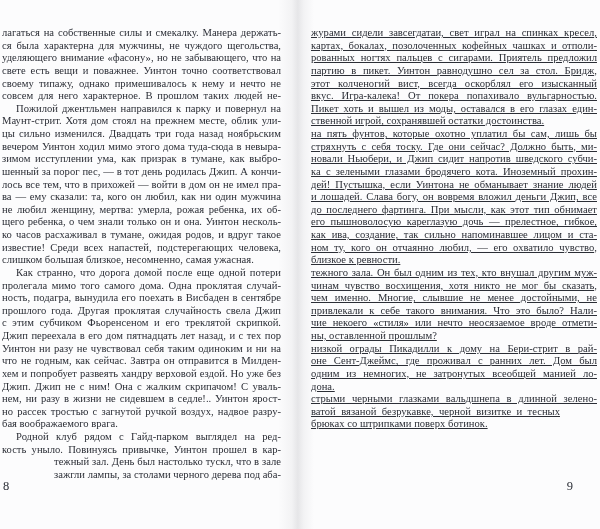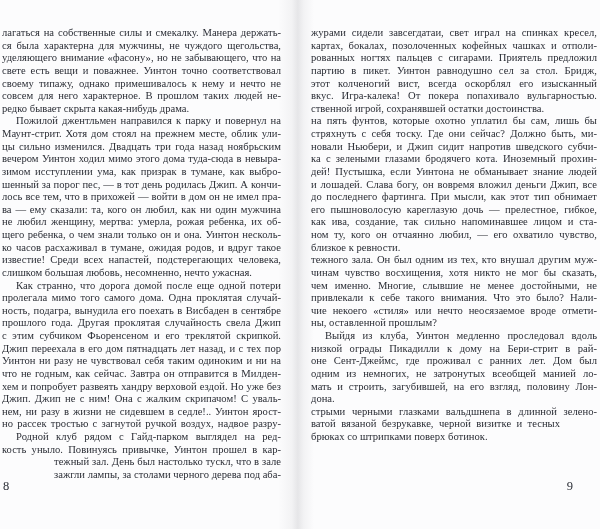--- a/index.html
+++ b/index.html
@@ -10,21 +10,21 @@
     overflow:hidden;
   }
   .spread { position:relative; width:600px; height:529px; background:#fcfcfd; }
   .page {
     position:absolute; top:27px;
     color:var(--text-color,#2b2e36);
     font-size:10.6px; line-height:12.62px;
     overflow:hidden;
   }
   .page-left  { left:2px;   width:279px; }
-  .page-right { left:311px; width:286px; }
+  .page-right { left:311px; width:286px;text-decoration:underline; }
   .line { text-align:justify; text-align-last:left; }
   .line.j { text-align-last:justify; }
   .line.i { text-indent:14px; }
   .page-left  .line.r { padding-left:52px; }
   .page-right .line.r { padding-right:37px; }
   .gutter {
     position:absolute; top:0; left:278px; width:36px; height:529px;
     background:linear-gradient(90deg,
       rgba(70,70,80,0) 0%,
       rgba(70,70,80,0.05) 38%,
@@ -45,81 +45,80 @@
 <body style="background: rgb(252, 252, 253);">
 
 <div class="spread">
   <div class="page page-left" id="page-left-lines">
       <div class="line j">лагаться на собственные силы и смекалку. Манера держать-</div>
       <div class="line j">ся была характерна для мужчины, не чуждого щегольства,</div>
       <div class="line j">уделяющего внимание «фасону», но не забывающего, что на</div>
       <div class="line j">свете есть вещи и поважнее. Уинтон точно соответствовал</div>
       <div class="line j">своему типажу, однако примешивалось к нему и нечто не</div>
       <div class="line j">совсем для него характерное. В прошлом таких людей не-</div>
-      <div class="line">редко бывает скрыта какая-нибудь драма.</div>
       <div class="line j i">Пожилой джентльмен направился к парку и повернул на</div>
       <div class="line j">Маунт-стрит. Хотя дом стоял на прежнем месте, облик ули-</div>
       <div class="line j">цы сильно изменился. Двадцать три года назад ноябрьским</div>
       <div class="line j">вечером Уинтон ходил мимо этого дома туда-сюда в невыра-</div>
       <div class="line j">зимом исступлении ума, как призрак в тумане, как выбро-</div>
       <div class="line j">шенный за порог пес, — в тот день родилась Джип. А кончи-</div>
       <div class="line j">лось все тем, что в прихожей — войти в дом он не имел пра-</div>
       <div class="line j">ва — ему сказали: та, кого он любил, как ни один мужчина</div>
       <div class="line j">не любил женщину, мертва: умерла, рожая ребенка, их об-</div>
       <div class="line j">щего ребенка, о чем знали только он и она. Уинтон несколь-</div>
       <div class="line j">ко часов расхаживал в тумане, ожидая родов, и вдруг такое</div>
       <div class="line j">известие! Среди всех напастей, подстерегающих человека,</div>
-      <div class="line">слишком большая любовь, несомненно, нечто ужасная.</div>
+      <div class="line">слишком большая близкое, несомненно, самая ужасная.</div>
       <div class="line j i">Как странно, что дорога домой после еще одной потери</div>
       <div class="line j">пролегала мимо того самого дома. Одна проклятая случай-</div>
       <div class="line j">ность, подагра, вынудила его поехать в Висбаден в сентябре</div>
       <div class="line j">прошлого года. Другая проклятая случайность свела Джип</div>
       <div class="line j">с этим субчиком Фьоренсеном и его треклятой скрипкой.</div>
       <div class="line j">Джип переехала в его дом пятнадцать лет назад, и с тех пор</div>
       <div class="line j">Уинтон ни разу не чувствовал себя таким одиноким и ни на</div>
       <div class="line j">что не годным, как сейчас. Завтра он отправится в Милден-</div>
       <div class="line j">хем и попробует развеять хандру верховой ездой. Но уже без</div>
       <div class="line j">Джип. Джип не с ним! Она с жалким скрипачом! С уваль-</div>
       <div class="line j">нем, ни разу в жизни не сидевшем в седле!.. Уинтон ярост-</div>
       <div class="line j">но рассек тростью с загнутой ручкой воздух, надвое разру-</div>
+      <div class="line">бая воображаемого врага.</div>
       <div class="line j i">Родной клуб рядом с Гайд-парком выглядел на ред-</div>
       <div class="line j">кость уныло. Повинуясь привычке, Уинтон прошел в кар-</div>
       <div class="line j r">тежный зал. День был настолько тускл, что в зале</div>
       <div class="line j r">зажгли лампы, за столами черного дерева под аба-</div>
     </div>
   <div class="page page-right" id="page-right-lines">
       <div class="line j">журами сидели завсегдатаи, свет играл на спинках кресел,</div>
       <div class="line j">картах, бокалах, позолоченных кофейных чашках и отполи-</div>
       <div class="line j">рованных ногтях пальцев с сигарами. Приятель предложил</div>
       <div class="line j">партию в пикет. Уинтон равнодушно сел за стол. Бридж,</div>
       <div class="line j">этот колченогий вист, всегда оскорблял его изысканный</div>
       <div class="line j">вкус. Игра-калека! От покера попахивало вульгарностью.</div>
+      <div class="line j">Пикет хоть и вышел из моды, оставался в его глазах един-</div>
       <div class="line">ственной игрой, сохранявшей остатки достоинства.</div>
       <div class="line j">на пять фунтов, которые охотно уплатил бы сам, лишь бы</div>
       <div class="line j">стряхнуть с себя тоску. Где они сейчас? Должно быть, ми-</div>
       <div class="line j">новали Ньюбери, и Джип сидит напротив шведского субчи-</div>
       <div class="line j">ка с зелеными глазами бродячего кота. Иноземный прохин-</div>
       <div class="line j">дей! Пустышка, если Уинтона не обманывает знание людей</div>
       <div class="line j">и лошадей. Слава богу, он вовремя вложил деньги Джип, все</div>
       <div class="line j">до последнего фартинга. При мысли, как этот тип обнимает</div>
       <div class="line j">его пышноволосую кареглазую дочь — прелестное, гибкое,</div>
       <div class="line j">как ива, создание, так сильно напоминавшее лицом и ста-</div>
       <div class="line j">ном ту, кого он отчаянно любил, — его охватило чувство,</div>
       <div class="line">близкое к ревности.</div>
       <div class="line j">тежного зала. Он был одним из тех, кто внушал другим муж-</div>
       <div class="line j">чинам чувство восхищения, хотя никто не мог бы сказать,</div>
       <div class="line j">чем именно. Многие, слывшие не менее достойными, не</div>
       <div class="line j">привлекали к себе такого внимания. Что это было? Нали-</div>
       <div class="line j">чие некоего «стиля» или нечто неосязаемое вроде отмети-</div>
       <div class="line">ны, оставленной прошлым?</div>
-      <div class="line j i">Выйдя из клуба, Уинтон медленно проследовал вдоль</div>
       <div class="line j">низкой ограды Пикадилли к дому на Бери-стрит в рай-</div>
       <div class="line j">оне Сент-Джеймс, где проживал с ранних лет. Дом был</div>
       <div class="line j">одним из немногих, не затронутых всеобщей манией ло-</div>
-      <div class="line j">мать и строить, загубившей, на его взгляд, половину Лон-</div>
       <div class="line">дона.</div>
       <div class="line j">стрыми черными глазками вальдшнепа в длинной зелено-</div>
       <div class="line j r">ватой вязаной безрукавке, черной визитке и тесных</div>
       <div class="line r">брюках со штрипками поверх ботинок.</div>
     </div>
   <div class="gutter"></div>
   <div class="pagenum pagenum-left">8</div>
   <div class="pagenum pagenum-right">9</div>
 </div>
 

